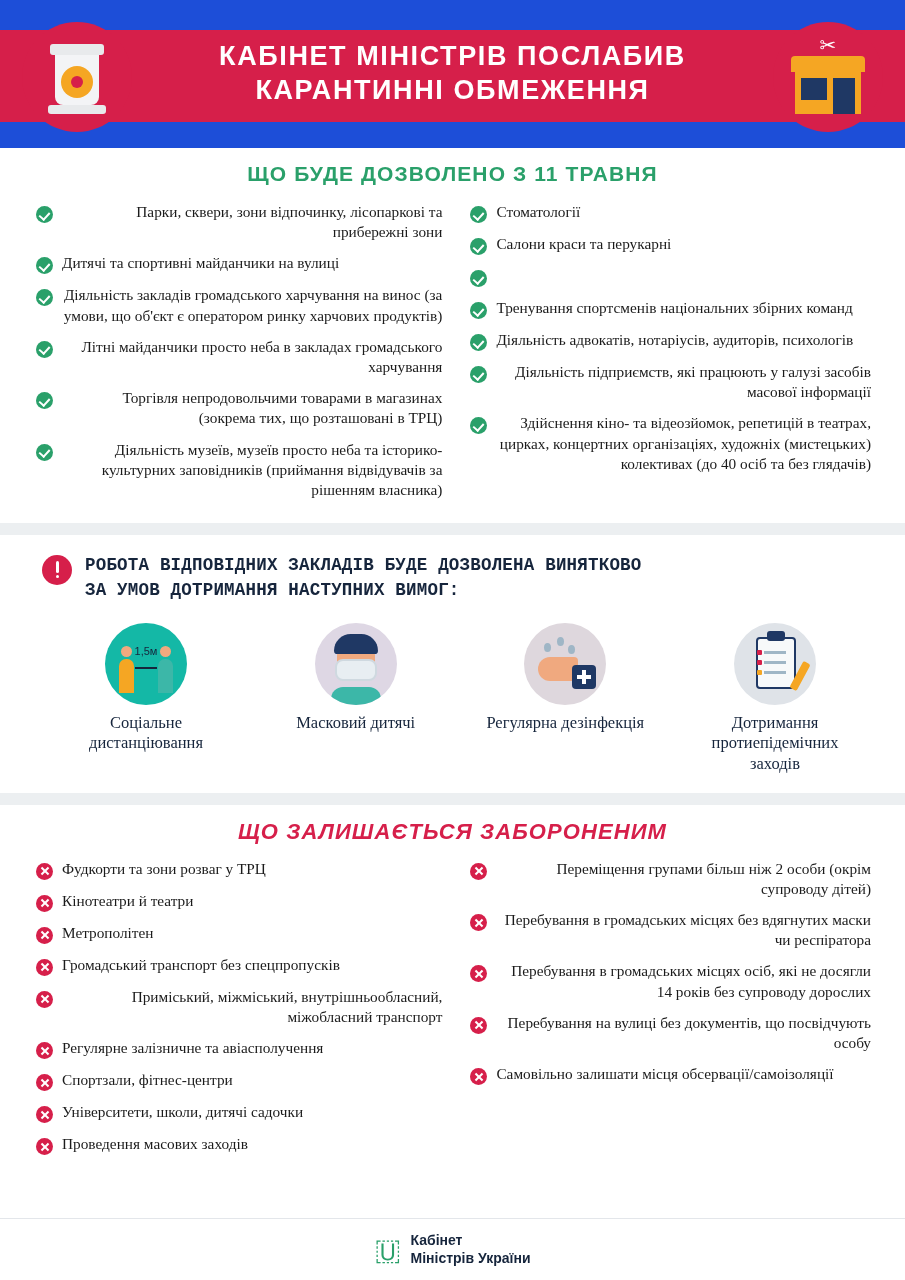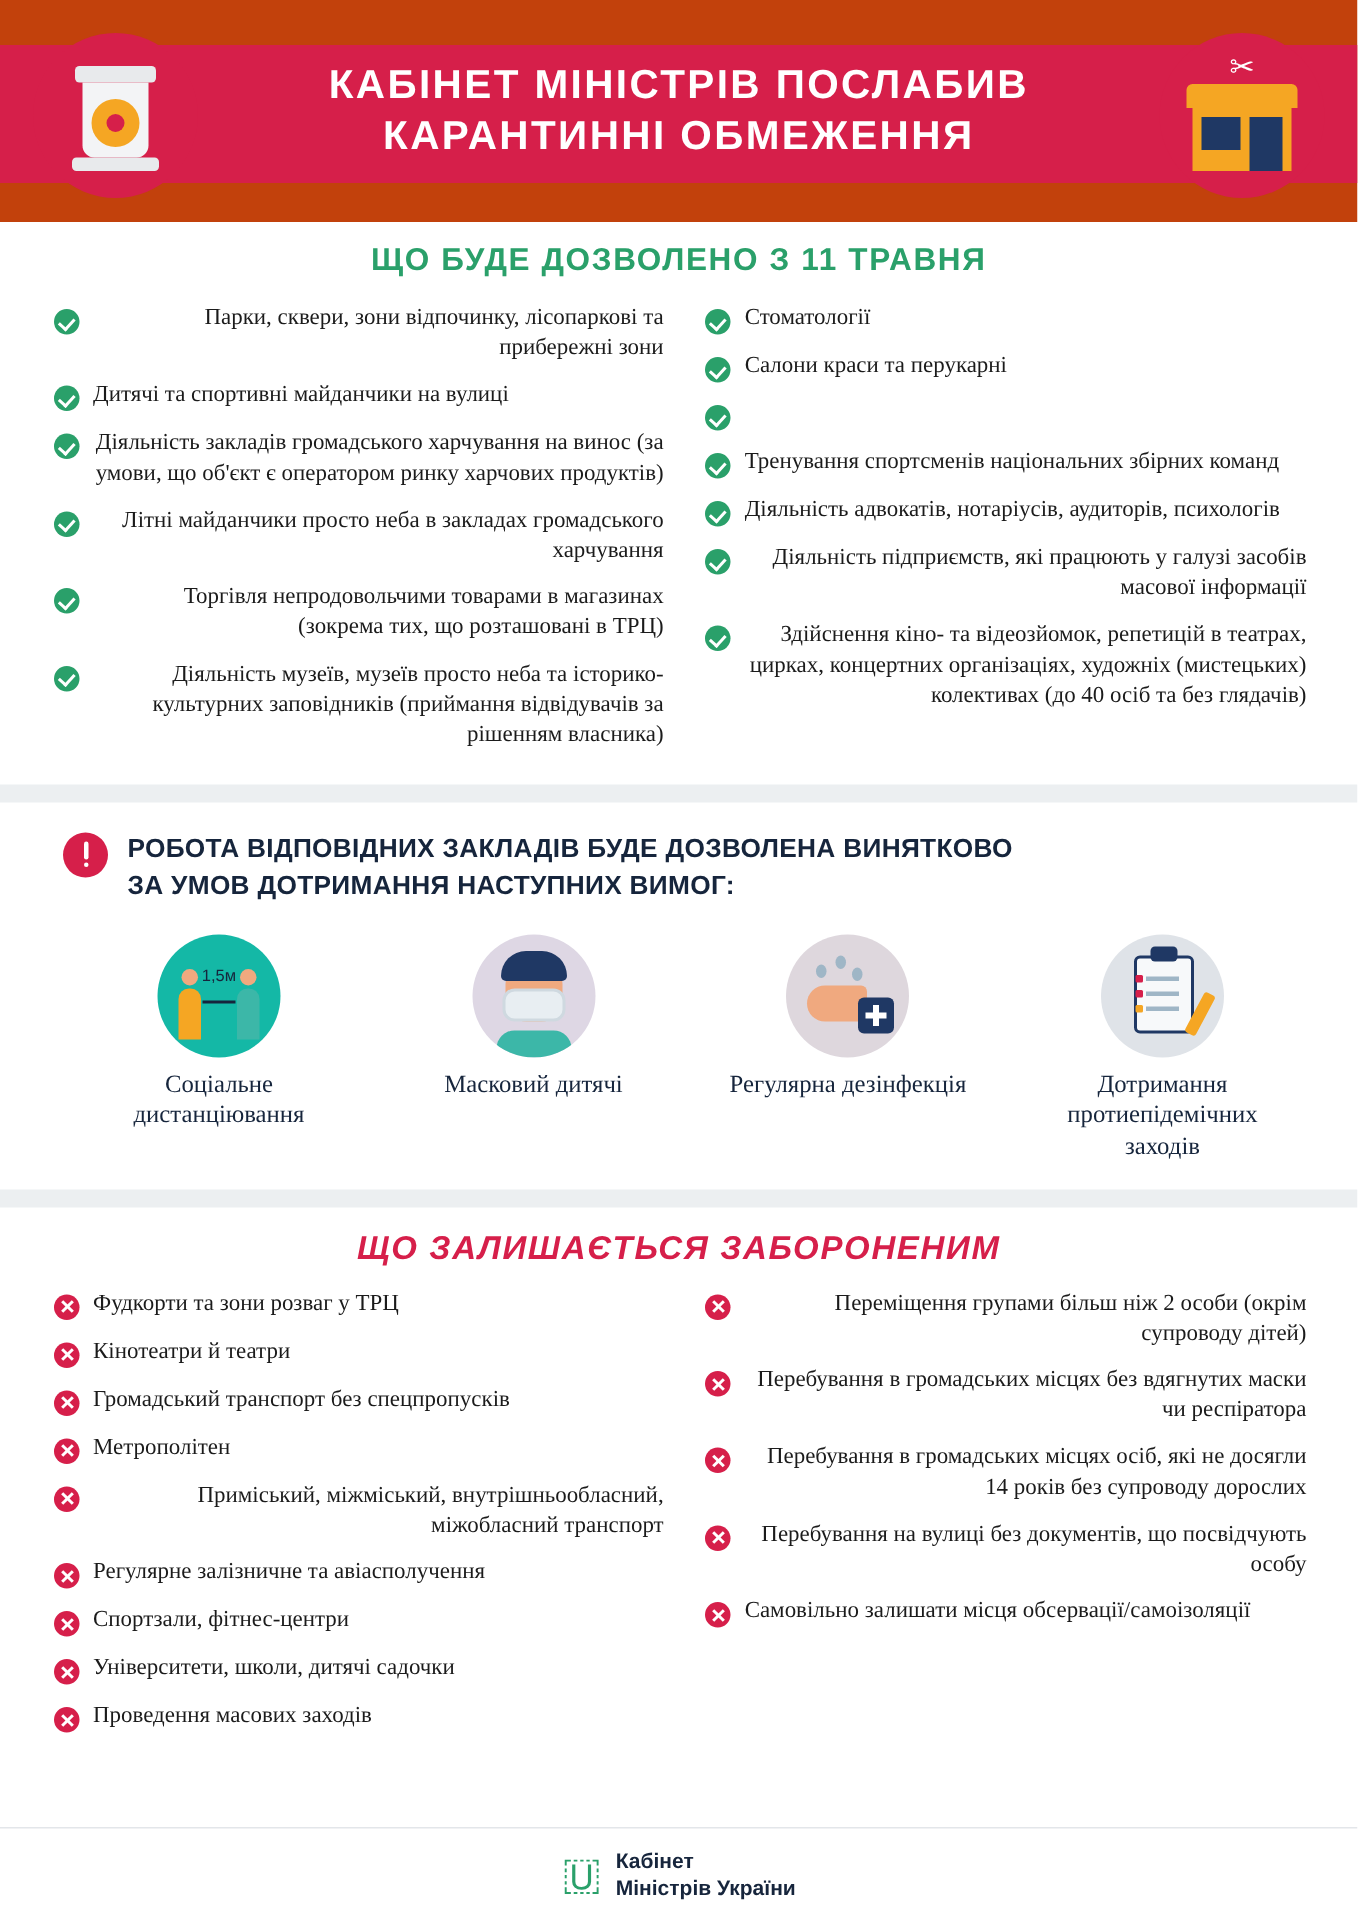--- a/index.html
+++ b/index.html
@@ -14,21 +14,21 @@
     position: relative;
     width: 905px;
     height: 1280px;
     background: #ffffff;
   }
 
   
   .header {
     position: relative;
     height: 148px;
-    background: #c2410c;
+    background: #1d4ed8;
   }
   .header-band {
     position: absolute;
     top: 30px;
     left: 0;
     right: 0;
     height: 92px;
     background: #d61f4a;
   }
   .header-title {
@@ -196,21 +196,21 @@
     content: "";
     position: absolute; left: 13.5px; top: 6px;
     width: 3px; height: 12px; background: #ffffff; border-radius: 2px;
   }
   .excl::after {
     content: "";
     position: absolute; left: 13.5px; top: 20px;
     width: 3px; height: 3px; background: #ffffff; border-radius: 50%;
   }
   .req-title {
-    font-family: Liberation Sans, sans-serif;
+    font-family: Liberation Mono, monospace;
     font-weight: bold;
     font-size: 17.5px;
     line-height: 1.42;
     color: #16253c;
     letter-spacing: 0.2px;
   }
 
   .req-icons {
     display: flex;
     justify-content: space-between;
@@ -505,25 +505,25 @@
       <div class="item">
           <span class="mark no"></span>
           <span class="txt">Фудкорти та зони розваг у ТРЦ</span>
         </div>
       <div class="item">
           <span class="mark no"></span>
           <span class="txt">Кінотеатри й театри</span>
         </div>
       <div class="item">
           <span class="mark no"></span>
+          <span class="txt">Метрополітен</span>
+        </div>
+      <div class="item">
+          <span class="mark no"></span>
           <span class="txt">Громадський транспорт без спецпропусків</span>
-        </div>
-      <div class="item">
-          <span class="mark no"></span>
-          <span class="txt">Метрополітен</span>
         </div>
       <div class="item">
           <span class="mark no"></span>
           <span class="txt">Приміський, міжміський, внутрішньообласний, міжобласний транспорт</span>
         </div>
       <div class="item">
           <span class="mark no"></span>
           <span class="txt">Регулярне залізничне та авіасполучення</span>
         </div>
       <div class="item">

